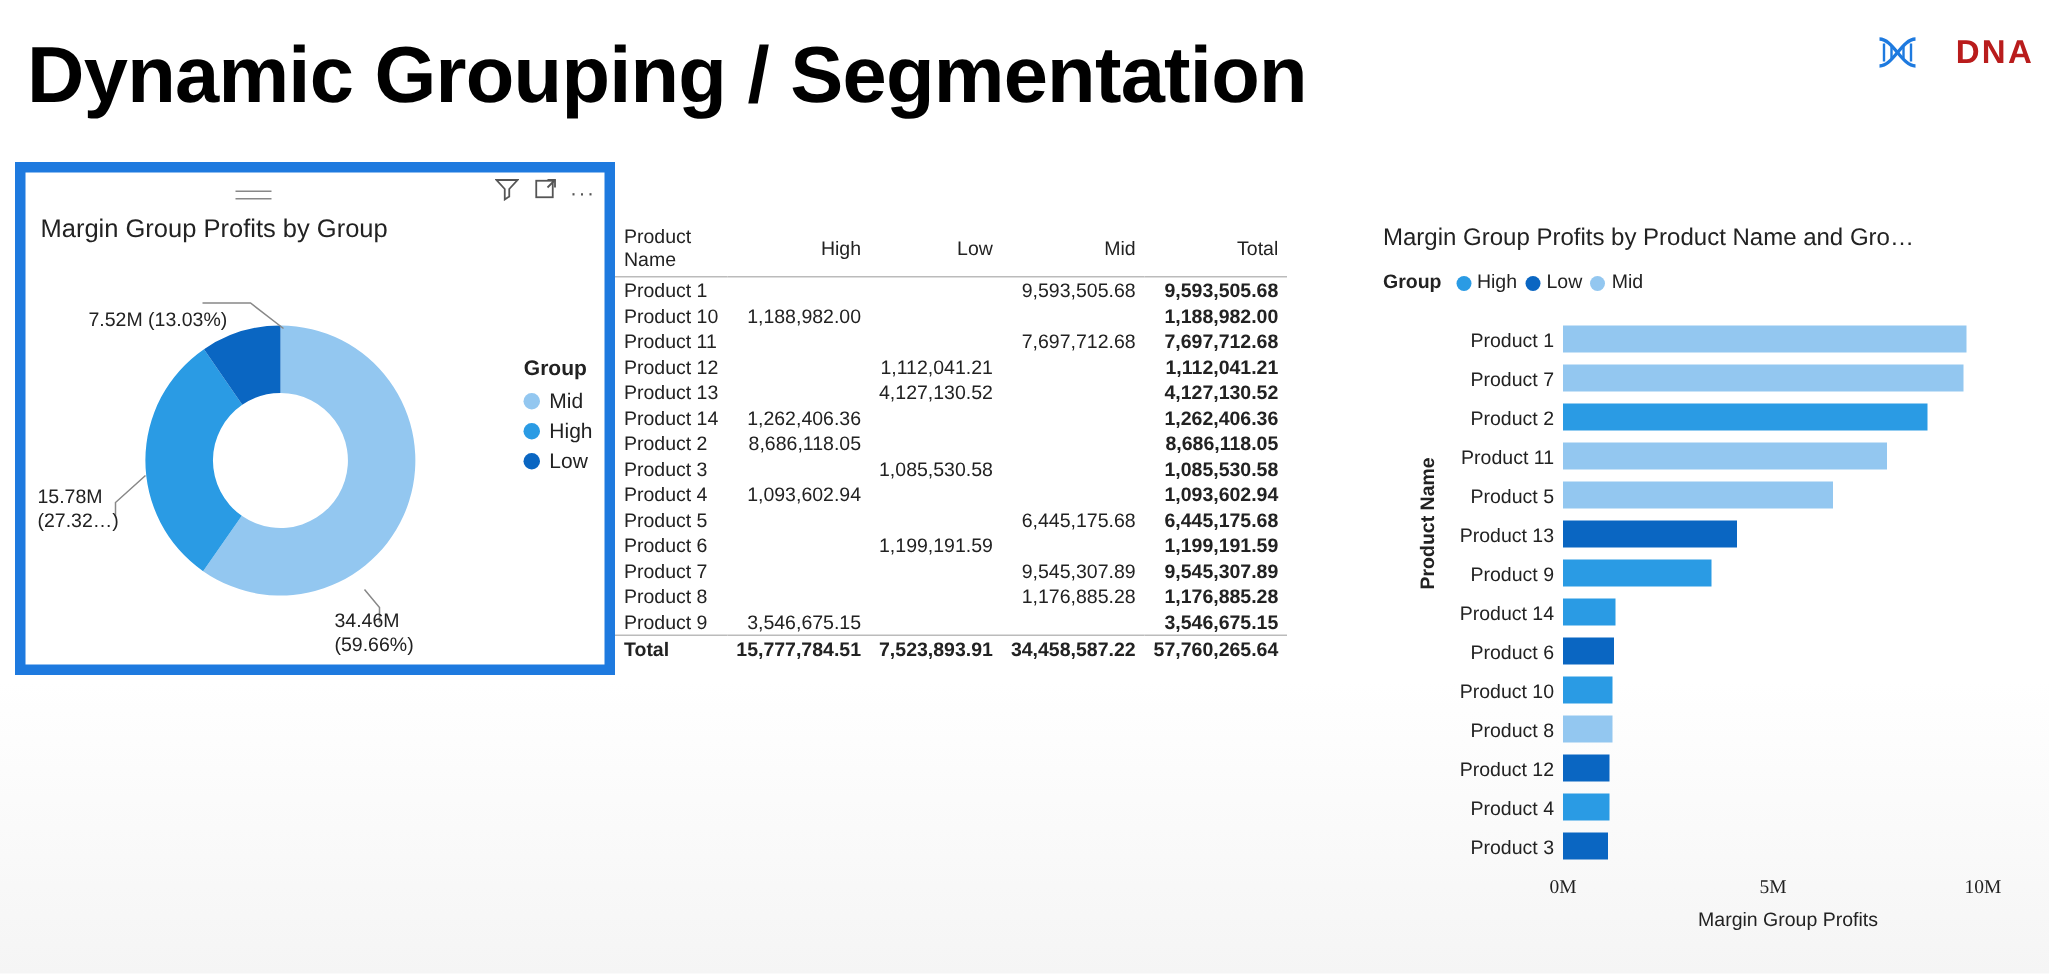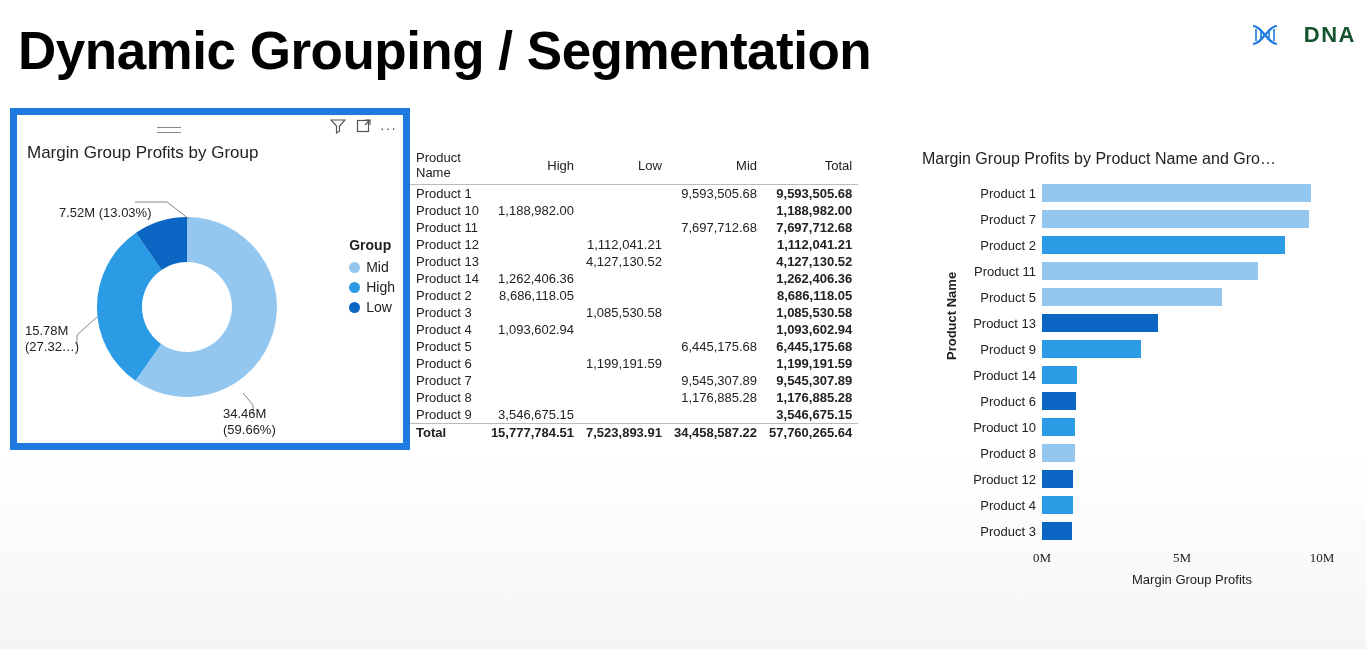--- a/index.html
+++ b/index.html
@@ -26,21 +26,21 @@
   top: 22px;
   right: 10px;
   display: flex;
   align-items: center;
   font-size: 22px;
   font-weight: 800;
   letter-spacing: 1.5px;
 }
 .brand-icon svg { display: block; }
 .brand-text1 { color: #222; margin-left: 6px; }
-.brand-text2 { color: #14532d; margin-left: 24px; }
+.brand-text2 { color: #b91c1c; margin-left: 24px; }
 
 
 .card-donut {
   position: absolute;
   top: 108px;
   left: 10px;
   width: 400px;
   height: 342px;
   border: 7px solid #1e7adf;
   background: #fff;
@@ -338,20 +338,26 @@
           <td>7,523,893.91</td>
           <td>34,458,587.22</td>
           <td>57,760,265.64</td>
         </tr>
       </tbody>
   </table>
 </div>
 
 <div class="bar-card">
   <div class="bar-title">Margin Group Profits by Product Name and Gro…</div>
+  <div class="bar-legend">
+    <span class="grp-label">Group</span>
+    <span><span class="sw" style="background:#2a9be4"></span><span>High</span></span>
+    <span><span class="sw" style="background:#0a66c2"></span><span>Low</span></span>
+    <span><span class="sw" style="background:#93c7f0"></span><span>Mid</span></span>
+  </div>
   <div class="bar-plot">
     <div class="bar-yaxis-title">Product Name</div>
     <div class="bar-rows" id="bar-rows">
         <div class="bar-row">
           <div class="bar-row-label">Product 1</div>
           <div class="bar-track" style="width: 280px;">
             <div class="bar-fill" style="width: 268.618px; background: rgb(147, 199, 240);"></div>
           </div>
         </div>
         <div class="bar-row">

